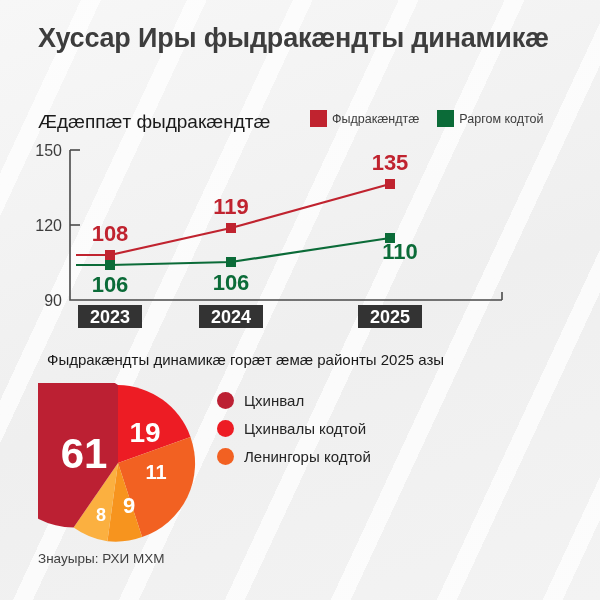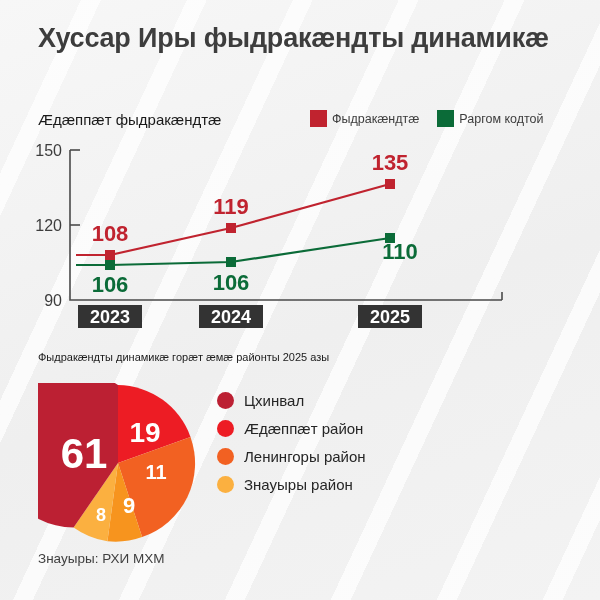--- a/index.html
+++ b/index.html
@@ -57,21 +57,21 @@
     line-height: 1.24;
     color: #3d3d3d;
     letter-spacing: -0.2px;
   }
 
   
   #linechart-caption {
     position: absolute;
     left: 38px;
     top: 111px;
-    font-size: 15px;
+    font-size: 19px;
     color: #1a1a1a;
   }
 
   #linechart-legend {
     position: absolute;
     left: 310px;
     top: 110px;
     display: flex;
     align-items: center;
     gap: 18px;
@@ -97,23 +97,23 @@
     position: absolute;
     left: 0px;
     top: 140px;
     width: 600px;
     height: 190px;
   }
 
   
   #pie-caption {
     position: absolute;
-    left: 38px;
+    left: 47px;
     top: 351px;
-    font-size: 11px;
+    font-size: 15px;
     color: #1a1a1a;
   }
 
   #pie-wrap {
     position: absolute;
     left: 38px;
     top: 383px;
     width: 160px;
     height: 160px;
   }
@@ -259,28 +259,24 @@
       </svg>
     </div>
 
     <div id="pie-legend">
       <div class="pie-legend-entry">
         <span class="pie-dot" style="background:#bc2033"></span>
         <span class="pie-legend-text">Цхинвал</span>
       </div>
       <div class="pie-legend-entry">
         <span class="pie-dot" style="background:#ed1c24"></span>
-        <span class="pie-legend-text">Æдæппæт район</span>
+        <span class="pie-legend-text">Цхинвалы кодтой</span>
       </div>
       <div class="pie-legend-entry">
         <span class="pie-dot" style="background:#f26122"></span>
-        <span class="pie-legend-text">Ленингоры район</span>
-      </div>
-      <div class="pie-legend-entry">
-        <span class="pie-dot" style="background:#fbb040"></span>
-        <span class="pie-legend-text">Знауыры район</span>
+        <span class="pie-legend-text">Ленингоры кодтой</span>
       </div>
     </div>
 
     <div id="source-note">Знауыры: РХИ МХМ</div>
 
   </div>
 </div>
 
 </body></html>

